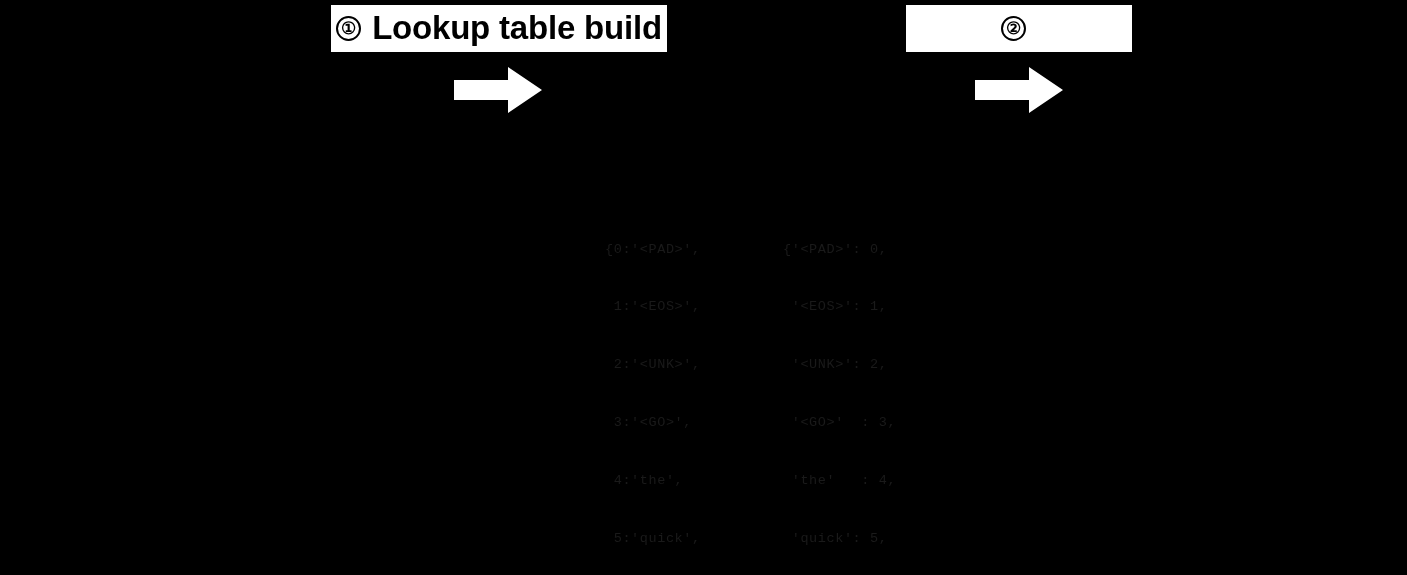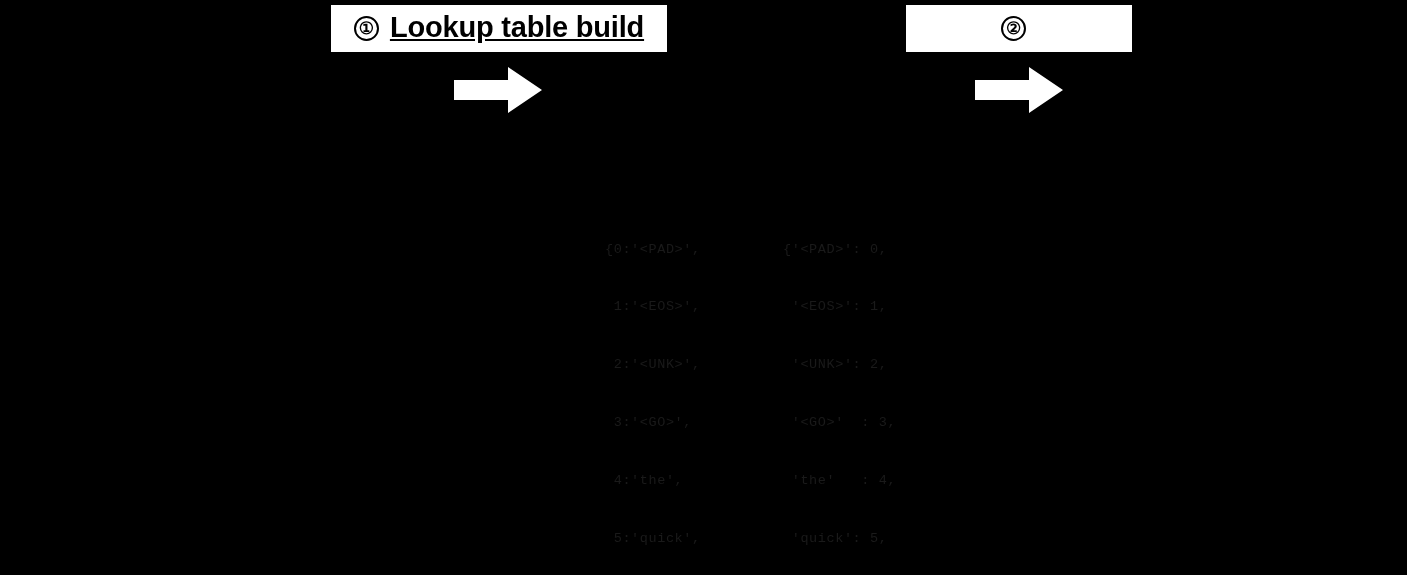--- a/index.html
+++ b/index.html
@@ -40,25 +40,24 @@
     border-radius: 50%;
     font-size: 17px;
     font-weight: bold;
     line-height: 1;
     box-sizing: border-box;
     margin-right: 11px;
     font-family: "Liberation Sans", sans-serif;
     padding-bottom: 1px;
   }
   .step-text {
-    font-size: 29px;
+    font-size: 33px;
     letter-spacing: -0.2px;
     line-height: 1;
     padding-bottom: 2px;
-    text-decoration: underline;
   }
 
   #step-label-1 {
     left: 331px;
     top: 5px;
     width: 336px;
     height: 47px;
   }
   #step-label-2 {
     left: 906px;

